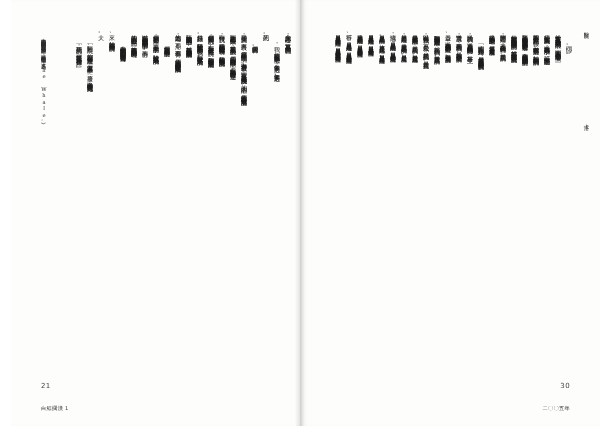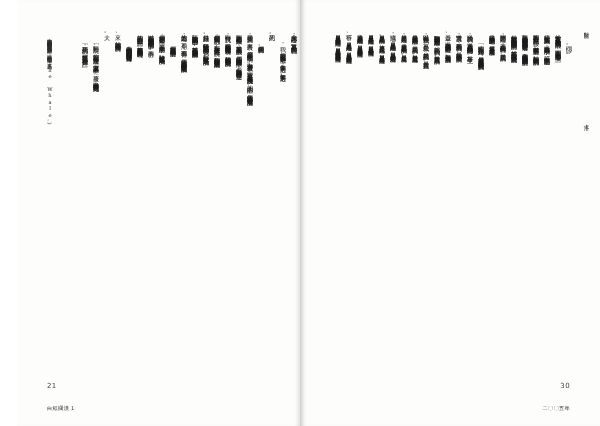--- a/index.html
+++ b/index.html
@@ -24,21 +24,21 @@
 
   
   .page {
     position: absolute;
     top: 0;
     width: 300px;
     height: 426px;
     background: #fdfdfb;
     overflow: hidden;
   }
-  .page.left  { left: 17px;   box-shadow: inset -6px 0 10px -8px rgba(0,0,0,0.30); }
+  .page.left  { left: 11px;   box-shadow: inset -6px 0 10px -8px rgba(0,0,0,0.30); }
   .page.right { left: 300px; box-shadow: inset 6px 0 10px -8px rgba(0,0,0,0.30); }
 
   
   #gutter {
     position: absolute;
     left: 295px;
     top: 0;
     width: 10px;
     height: 426px;
     background: linear-gradient(to right, rgba(0,0,0,0.00), rgba(0,0,0,0.10), rgba(0,0,0,0.00));

